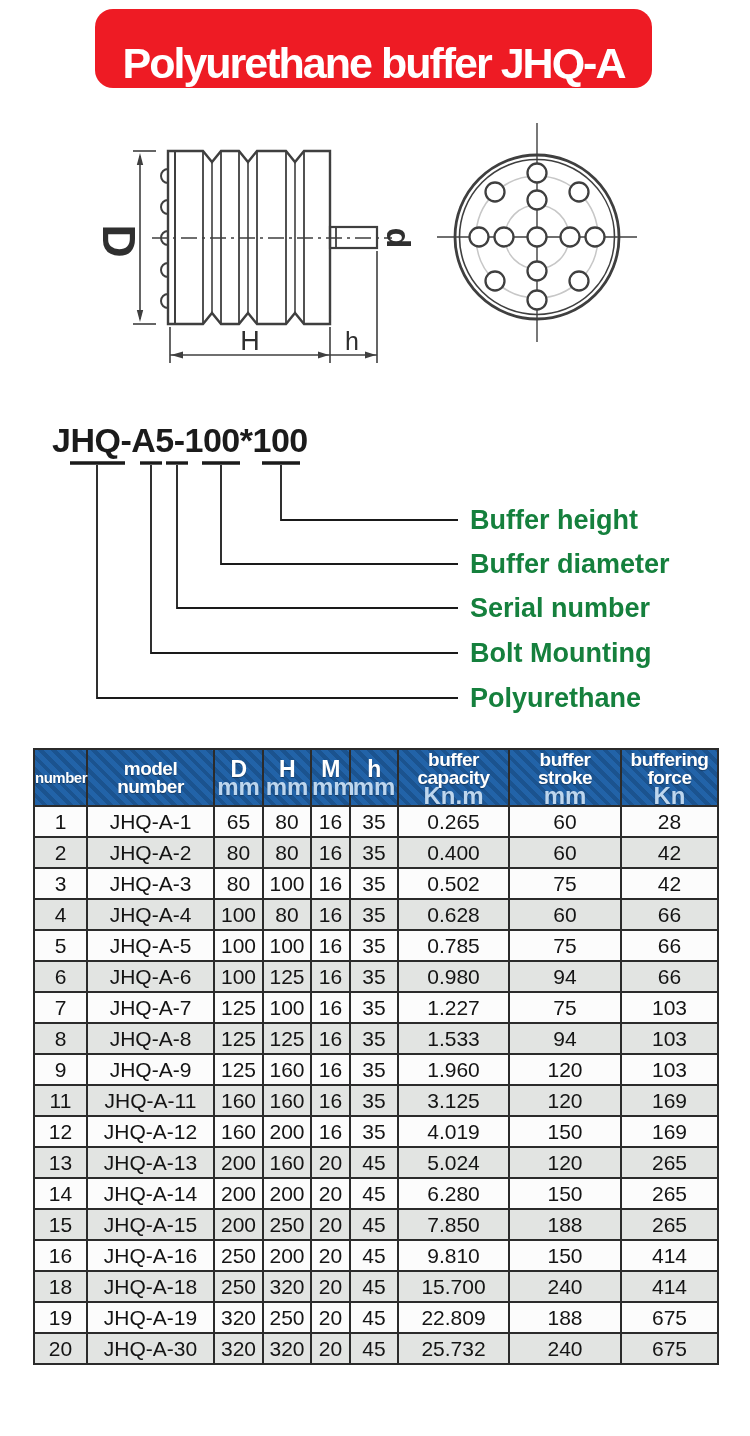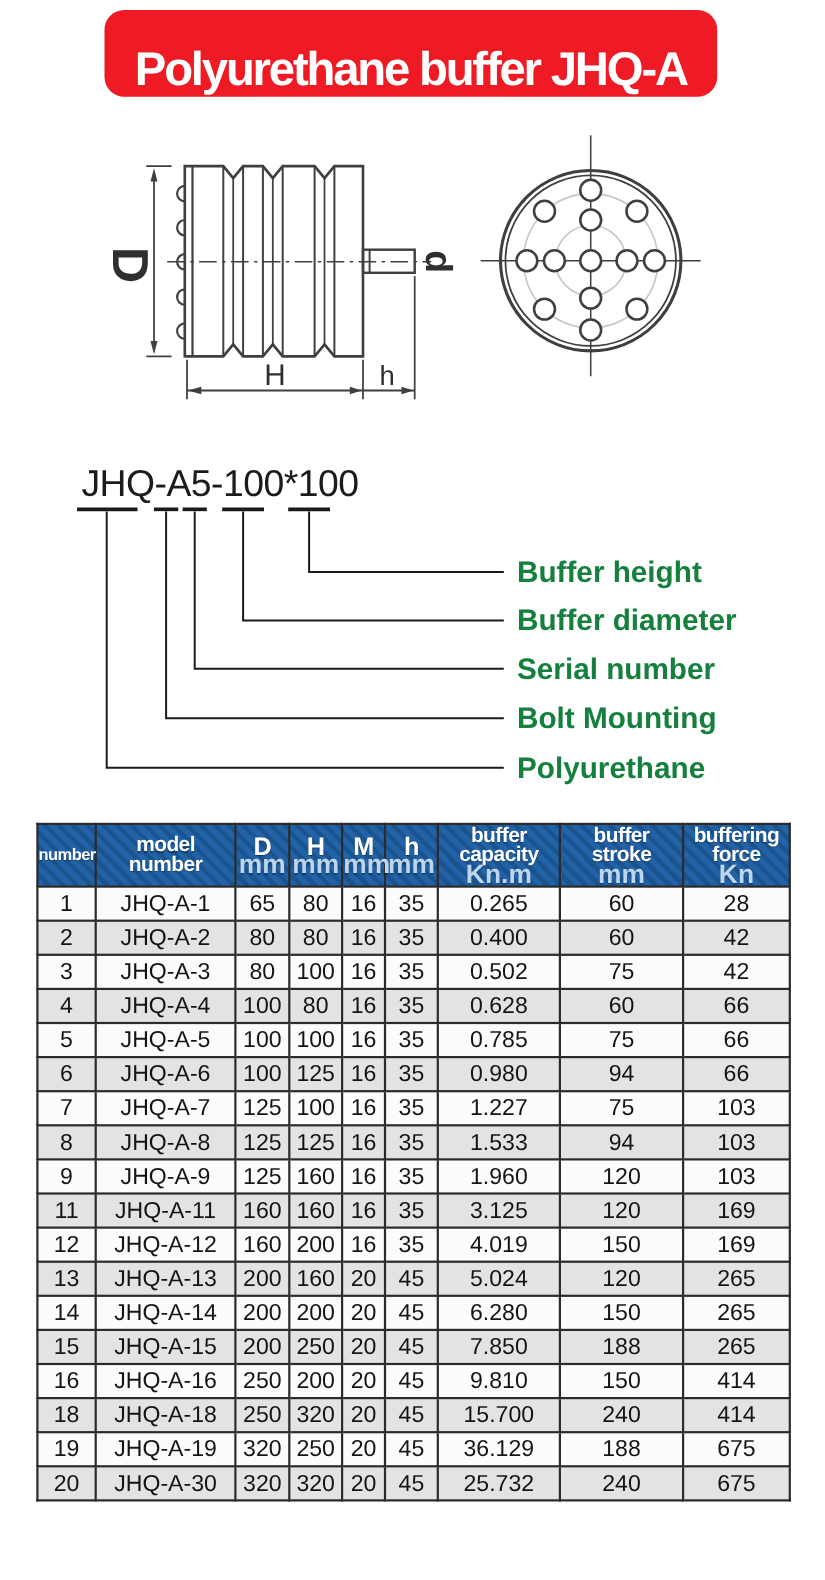--- a/index.html
+++ b/index.html
@@ -16,22 +16,22 @@
   .banner span {
     color:#ffffff; font-size:43px; font-weight:800; letter-spacing:-2px;
     white-space:nowrap;
   }
 
   
   .drawing-svg { position:absolute; left:0; top:110px; }
 
   
   .model-code {
-    position:absolute; left:74px; top:421px;
-    font-size:34px; font-weight:400; letter-spacing:-0.5px; color:#1b1b1b;
+    position:absolute; left:52px; top:421px;
+    font-size:34px; font-weight:700; letter-spacing:-0.5px; color:#1b1b1b;
     white-space:nowrap;
   }
   .callout-svg { position:absolute; left:0; top:410px; }
   .callout-label {
     position:absolute; left:470px; height:28px; line-height:28px;
     font-size:27px; font-weight:600; color:#15803d; white-space:nowrap;
   }
 
   
   .table-wrap { position:absolute; left:33px; top:748px; width:684px; }
@@ -400,21 +400,21 @@
             <td>240</td>
             <td>414</td>
           </tr>
           <tr>
             <td>19</td>
             <td>JHQ-A-19</td>
             <td>320</td>
             <td>250</td>
             <td>20</td>
             <td>45</td>
-            <td>36.129</td>
+            <td>22.809</td>
             <td>188</td>
             <td>675</td>
           </tr>
           <tr>
             <td>20</td>
             <td>JHQ-A-30</td>
             <td>320</td>
             <td>320</td>
             <td>20</td>
             <td>45</td>

